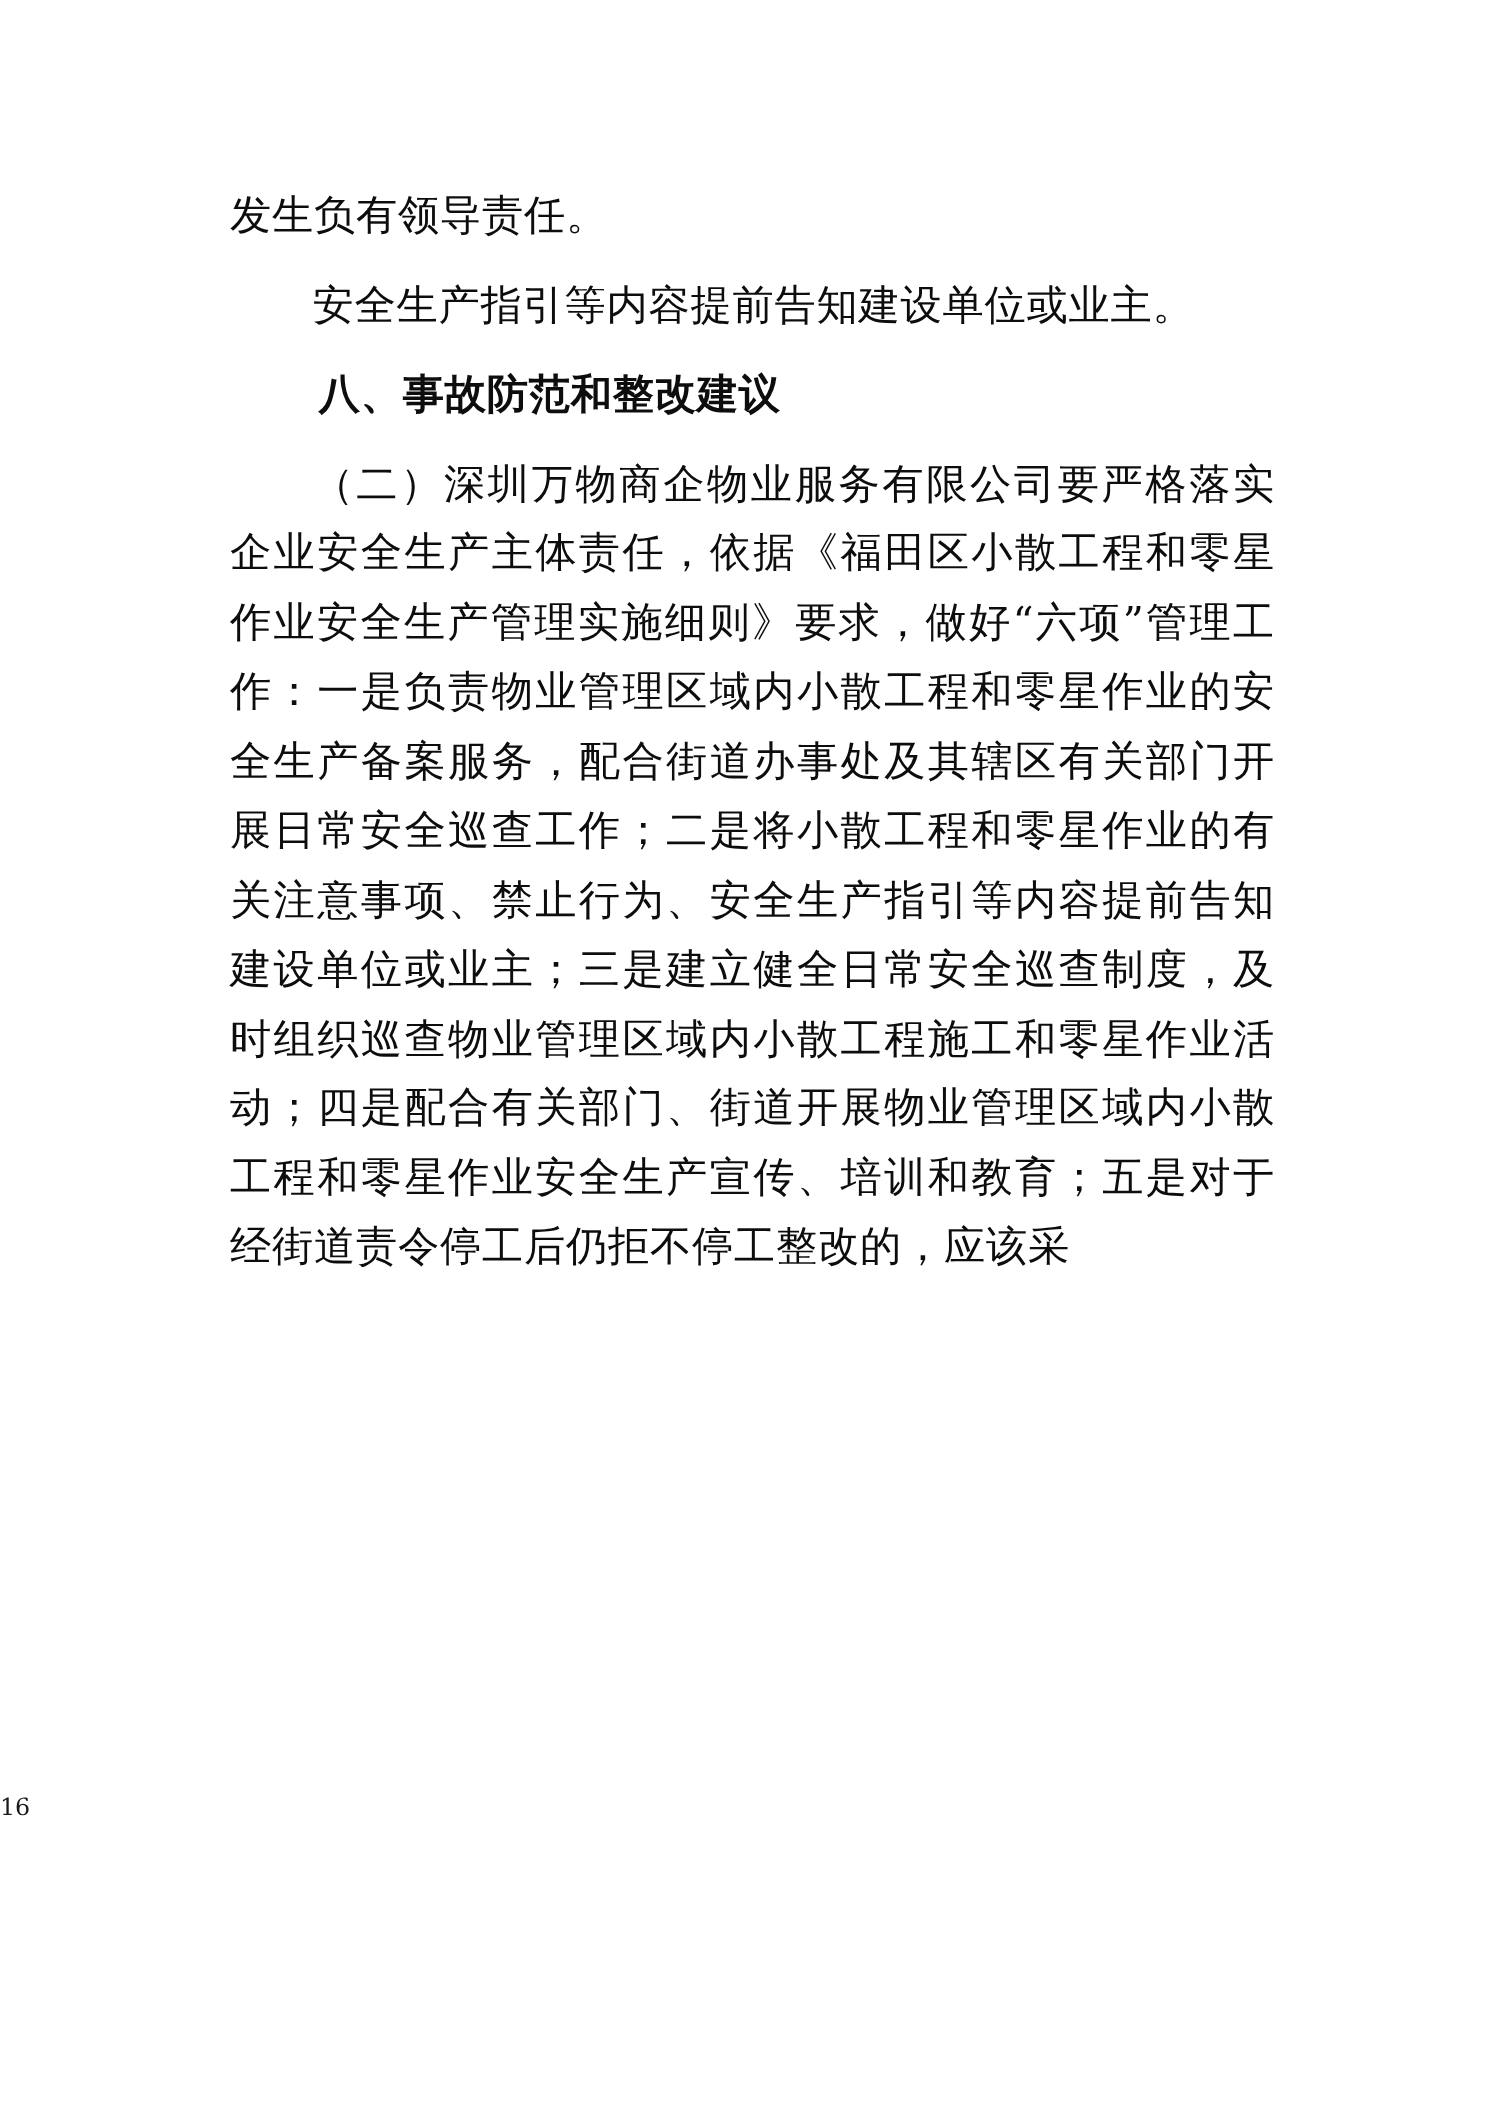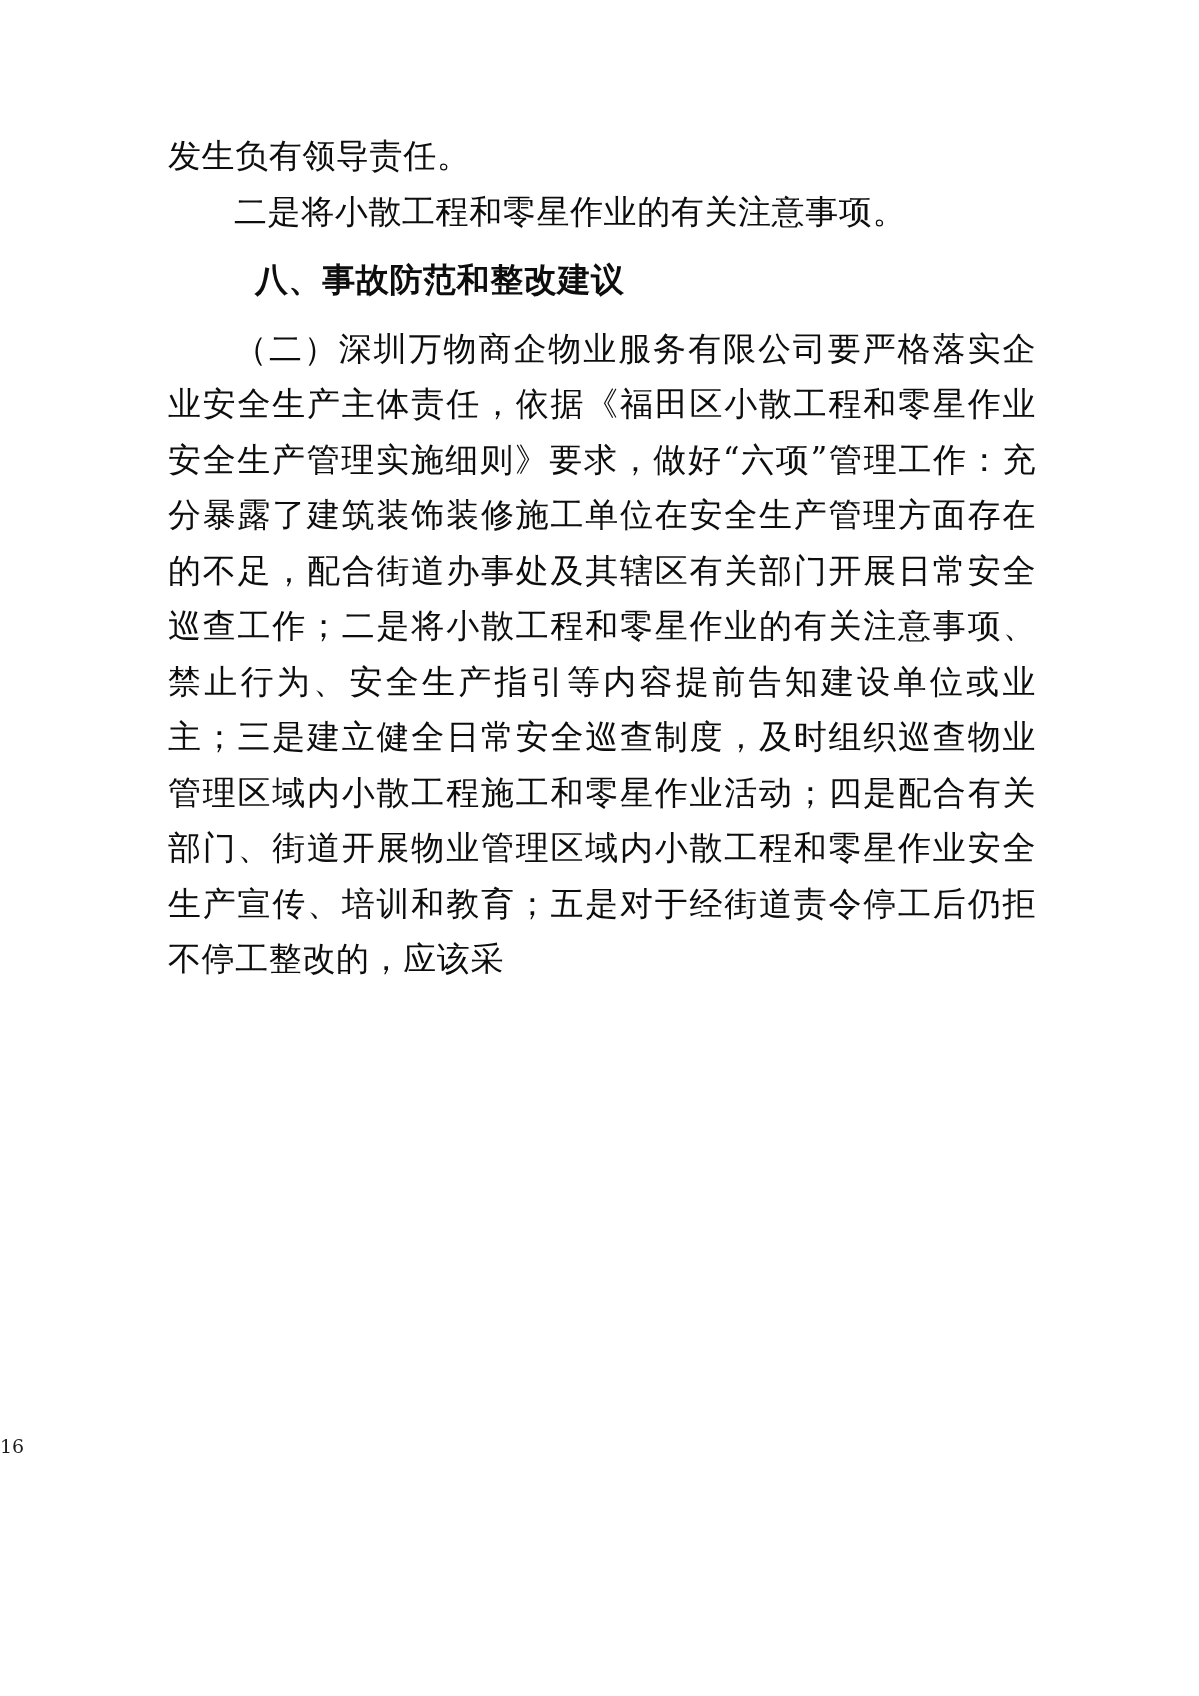--- a/index.html
+++ b/index.html
@@ -25,21 +25,21 @@
     left: 168px;
     top: 128px;
     width: 868px;
   }
   .para {
     font-size: 33px;
     line-height: 55.5px;
     letter-spacing: 0.6px;
     text-align: justify;
     text-justify: inter-ideograph;
-    margin: 0;
+    margin: 16px;
     text-indent: 0;
   }
   .indent {
     text-indent: 66px;
   }
   .heading {
     font-size: 33px;
     line-height: 55.5px;
     letter-spacing: 0.6px;
     font-weight: bold;
@@ -59,25 +59,25 @@
 </style>
 </head>
 <body>
 
 <div class="page">
 
   <div class="content">
 
     <p class="para">发生负有领导责任。</p>
 
-    <p class="para indent">二是将小散工程和零星作业的有关注意事项。</p>
+    <p class="para indent">安全生产指引等内容提前告知建设单位或业主。</p>
 
     <p class="heading">八、事故防范和整改建议</p>
 
 
 
-    <p class="para indent">（二）深圳万物商企物业服务有限公司要严格落实企业安全生产主体责任，依据《福田区小散工程和零星作业安全生产管理实施细则》要求，做好“六项”管理工作：充分暴露了建筑装饰装修施工单位在安全生产管理方面存在的不足，配合街道办事处及其辖区有关部门开展日常安全巡查工作；二是将小散工程和零星作业的有关注意事项、禁止行为、安全生产指引等内容提前告知建设单位或业主；三是建立健全日常安全巡查制度，及时组织巡查物业管理区域内小散工程施工和零星作业活动；四是配合有关部门、街道开展物业管理区域内小散工程和零星作业安全生产宣传、培训和教育；五是对于经街道责令停工后仍拒不停工整改的，应该采</p>
+    <p class="para indent">（二）深圳万物商企物业服务有限公司要严格落实企业安全生产主体责任，依据《福田区小散工程和零星作业安全生产管理实施细则》要求，做好“六项”管理工作：一是负责物业管理区域内小散工程和零星作业的安全生产备案服务，配合街道办事处及其辖区有关部门开展日常安全巡查工作；二是将小散工程和零星作业的有关注意事项、禁止行为、安全生产指引等内容提前告知建设单位或业主；三是建立健全日常安全巡查制度，及时组织巡查物业管理区域内小散工程施工和零星作业活动；四是配合有关部门、街道开展物业管理区域内小散工程和零星作业安全生产宣传、培训和教育；五是对于经街道责令停工后仍拒不停工整改的，应该采</p>
 
   </div>
 
   <div class="page-number">16</div>
 
 </div>
 
 </body></html>

